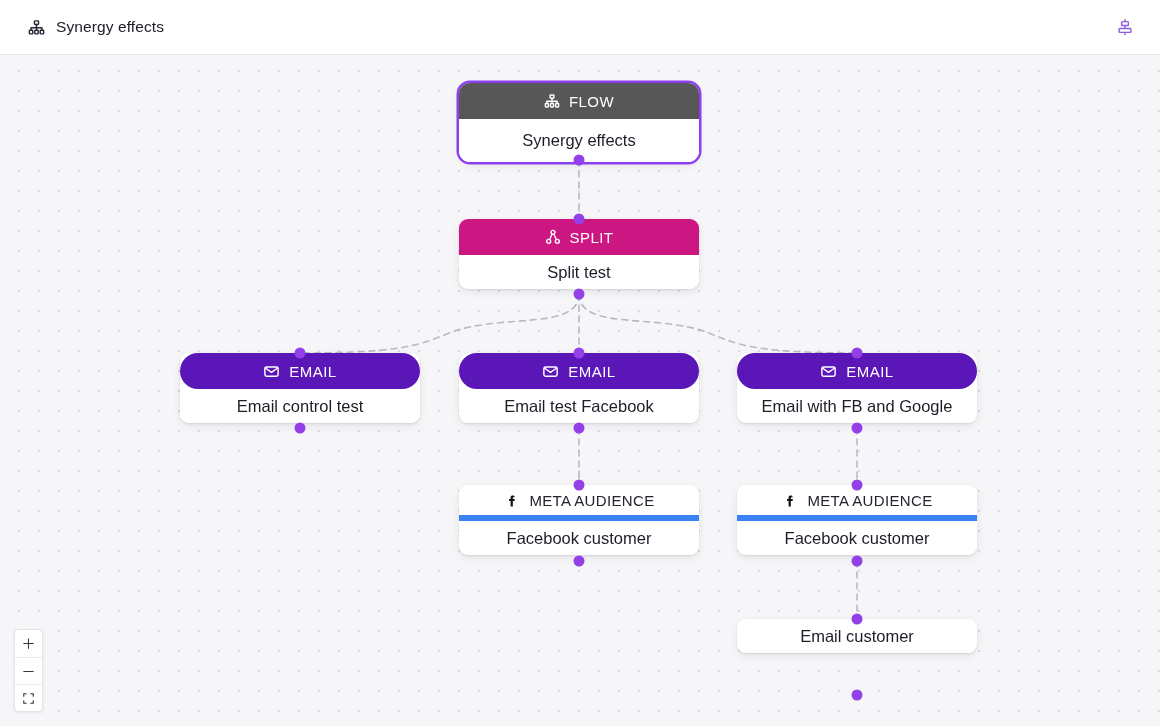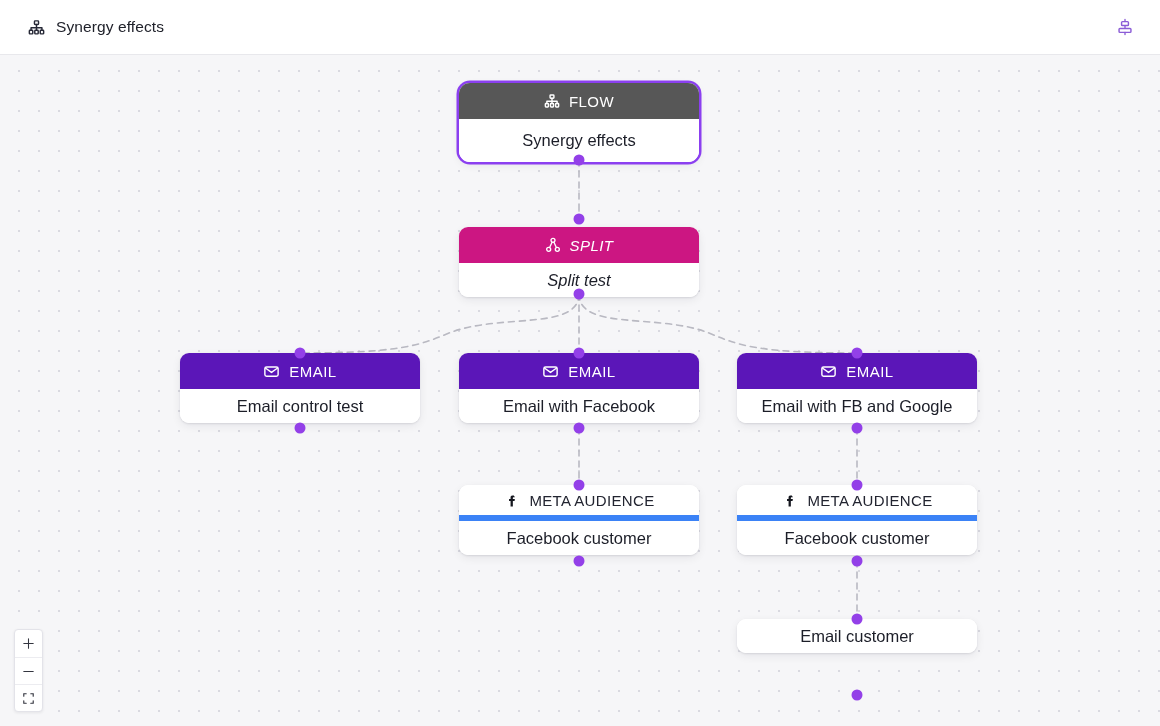--- a/index.html
+++ b/index.html
@@ -84,21 +84,21 @@
     display: flex;
     align-items: center;
     justify-content: center;
     gap: 9px;
     font-size: 15px;
     letter-spacing: .45px;
     color: #ffffff;
   }
   .node-head.flow  { background: #575757; }
   .node-head.split { background: #c71585; background: #cc1682; }
-  .node-head.email { background: #5b16b8; }
+  .node-head.email { background: #5b16b8; border-radius: 18px; }
   .node-head.plain {
     background: #ffffff;
     color: #222430;
     border-bottom: 6px solid #3b82f6;
     letter-spacing: .35px;
   }
   .node-body {
     height: 34px;
     display: flex;
     align-items: center;
@@ -210,21 +210,21 @@
           <rect x="8.1" y="13.2" width="3.8" height="4.2" rx="0.8" fill="none" stroke="#ffffff" stroke-width="1.8"></rect>
           <rect x="14.5" y="13.2" width="3.8" height="4.2" rx="0.8" fill="none" stroke="#ffffff" stroke-width="1.8"></rect>
         </svg>
       </span>
       <span>FLOW</span>
     </div>
     <div class="node-body">Synergy effects</div>
   </div>
   <div class="port" style="left:579px; top:105px;"></div>
 
-  <div class="node" style="left:459px; top:172px;font-style:italic;">
+  <div class="node" style="left:459px; top:164px;">
     <div class="node-head split">
       <span class="head-icon">
         <svg width="16" height="16" viewBox="0 0 20 20">
           <circle cx="10" cy="4.2" r="2.5" fill="none" stroke="#ffffff" stroke-width="1.7"></circle>
           <circle cx="4.6" cy="15.4" r="2.5" fill="none" stroke="#ffffff" stroke-width="1.7"></circle>
           <circle cx="15.4" cy="15.4" r="2.5" fill="none" stroke="#ffffff" stroke-width="1.7"></circle>
           <path d="M8.8 6.6 L5.8 13.1 M11.2 6.6 L14.2 13.1" stroke="#ffffff" stroke-width="1.7" stroke-linecap="round"></path>
         </svg>
       </span>
       <span>SPLIT</span>
@@ -252,21 +252,21 @@
   <div class="node" style="left:459px; top:298px;">
     <div class="node-head email">
       <span class="head-icon">
         <svg width="17" height="17" viewBox="0 0 20 20">
           <rect x="2.2" y="4.6" width="15.6" height="11" rx="2" fill="none" stroke="#ffffff" stroke-width="1.7"></rect>
           <path d="M3.2 6.2 L10 11.1 L16.8 6.2" fill="none" stroke="#ffffff" stroke-width="1.7" stroke-linecap="round" stroke-linejoin="round"></path>
         </svg>
       </span>
       <span>EMAIL</span>
     </div>
-    <div class="node-body">Email with Facebook</div>
+    <div class="node-body">Email test Facebook</div>
   </div>
   <div class="port" style="left:579px; top:298px;"></div>
   <div class="port" style="left:579px; top:373px;"></div>
 
   <div class="node" style="left:737px; top:298px;">
     <div class="node-head email">
       <span class="head-icon">
         <svg width="17" height="17" viewBox="0 0 20 20">
           <rect x="2.2" y="4.6" width="15.6" height="11" rx="2" fill="none" stroke="#ffffff" stroke-width="1.7"></rect>
           <path d="M3.2 6.2 L10 11.1 L16.8 6.2" fill="none" stroke="#ffffff" stroke-width="1.7" stroke-linecap="round" stroke-linejoin="round"></path>

